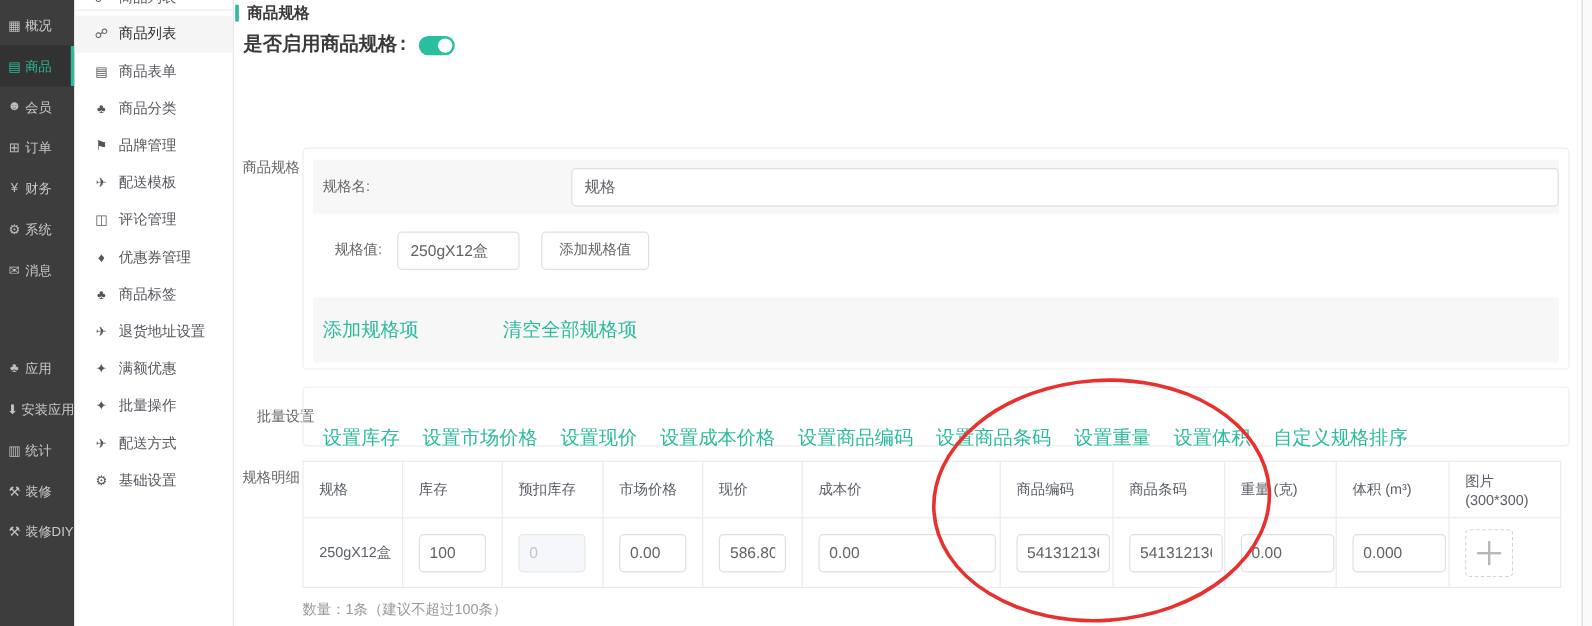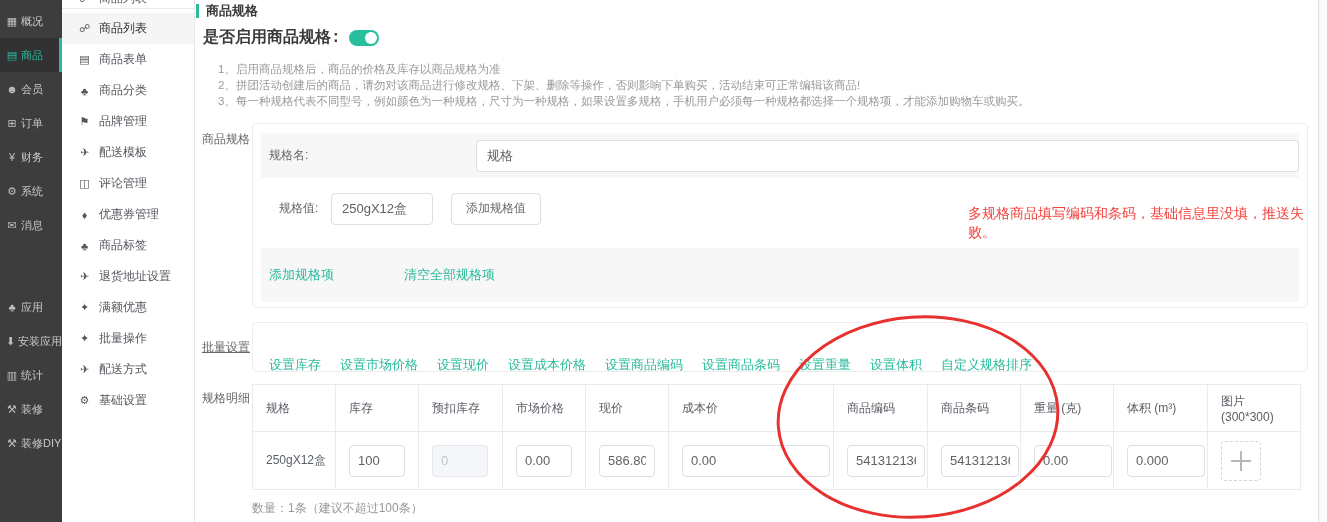--- a/index.html
+++ b/index.html
@@ -33,37 +33,37 @@
 
   .enable-row { left:8px; top:27px; display:flex; align-items:center; }
   .enable-label { font-size:16px; font-weight:bold; color:#3a3a3a; margin-right:8px;font-family:Liberation Mono, monospace; }
   .toggle { width:30px; height:16px; border-radius:9px; background:#28bf9f; position:relative; cursor:pointer; }
   .toggle .knob { position:absolute; right:2px; top:2px; width:12px; height:12px; border-radius:50%; background:#fff; }
 
   .notes { left:23px; top:61px; font-size:11.5px; color:#9a9a9a; line-height:16px; }
 
   .side-label { font-size:12px; color:#666; }
   .lbl-spec   { left:7px;  top:131px; }
-  .lbl-batch  { left:7px;  top:339px;text-decoration:underline; }
+  .lbl-batch  { left:19px;  top:339px; }
   .lbl-detail { left:7px;  top:390px; }
 
   .spec-box { left:57px; top:123px; width:1056px; height:185px; border:1px solid #ededed; border-radius:4px; padding:9px 8px; }
   .spec-row { display:flex; align-items:center; }
   .row-gray { background:#f7f7f7; }
   .spec-row .f-label { font-size:12px; color:#666; margin-left:8px; width:52px; flex:none; }
   .r1 { height:45px;justify-content:space-between; }
   .r2 { height:45px; margin-top:8px;margin-left:10px; }
   .r3 { height:54px; margin-top:17px; }
   input.txt { height:32px; border:1px solid #dcdfe6; border-radius:4px; font-size:13px; color:#606266;
     padding:0 10px; background:#fff; outline:none; font-family:inherit; }
   .inp-name { width:823px; }
   .inp-value { width:102px; }
   .btn { height:32px; border:1px solid #dcdfe6; border-radius:4px; background:#fff; font-size:12px; color:#666;
     padding:0 14px; margin-left:18px; cursor:pointer; font-family:inherit; }
-  .glink { font-size:13px; color:#2bbb9c; cursor:pointer; text-decoration:none; }
+  .glink { font-size:16px; color:#2bbb9c; cursor:pointer; text-decoration:none; }
   .r3 .glink { margin-left:8px; }
   .r3 .glink + .glink { margin-left:70px; }
 
   .annotation { left:773px; top:204px; width:348px; font-size:14px; color:#f3413c; line-height:19px; }
 
   .batch-box { left:57px; top:322px; width:1056px; height:50px; border:1px solid #ededed; border-radius:4px;
     display:flex; align-items:center; padding-left:16px; }
   .batch-box .glink { margin-right:19px;margin-top:36px; }
 
   .detail-table { left:57px; top:384px; }
@@ -212,45 +212,39 @@
       <span class="title-text">商品规格</span>
     </div>
 
     <div class="abs enable-row">
       <span class="enable-label">是否启用商品规格:</span>
       <span class="toggle">
           <span class="knob"></span>
         </span>
     </div>
 
-    <div class="abs notes">
-      <div>1、启用商品规格后，商品的价格及库存以商品规格为准</div>
-      <div>2、拼团活动创建后的商品，请勿对该商品进行修改规格、下架、删除等操作，否则影响下单购买，活动结束可正常编辑该商品!</div>
-      <div>3、每一种规格代表不同型号，例如颜色为一种规格，尺寸为一种规格，如果设置多规格，手机用户必须每一种规格都选择一个规格项，才能添加购物车或购买。</div>
-    </div>
 
     <div class="abs side-label lbl-spec">商品规格</div>
 
     <div class="abs spec-box">
       <div class="spec-row row-gray r1">
         <span class="f-label">规格名:</span>
         <input class="txt inp-name" type="text" value="规格" style="">
       </div>
       <div class="spec-row r2">
         <span class="f-label">规格值:</span>
         <input class="txt inp-value" type="text" value="250gX12盒" style="">
         <button class="btn">添加规格值</button>
       </div>
       <div class="spec-row row-gray r3">
         <a class="glink">添加规格项</a>
         <a class="glink">清空全部规格项</a>
       </div>
     </div>
 
-    <div class="abs annotation">多规格商品填写编码和条码，基础信息里没填，推送失败。</div>
 
     <div class="abs side-label lbl-batch">批量设置</div>
     <div class="abs batch-box">
       <a class="glink">设置库存</a>
       <a class="glink">设置市场价格</a>
       <a class="glink">设置现价</a>
       <a class="glink">设置成本价格</a>
       <a class="glink">设置商品编码</a>
       <a class="glink">设置商品条码</a>
       <a class="glink">设置重量</a>

